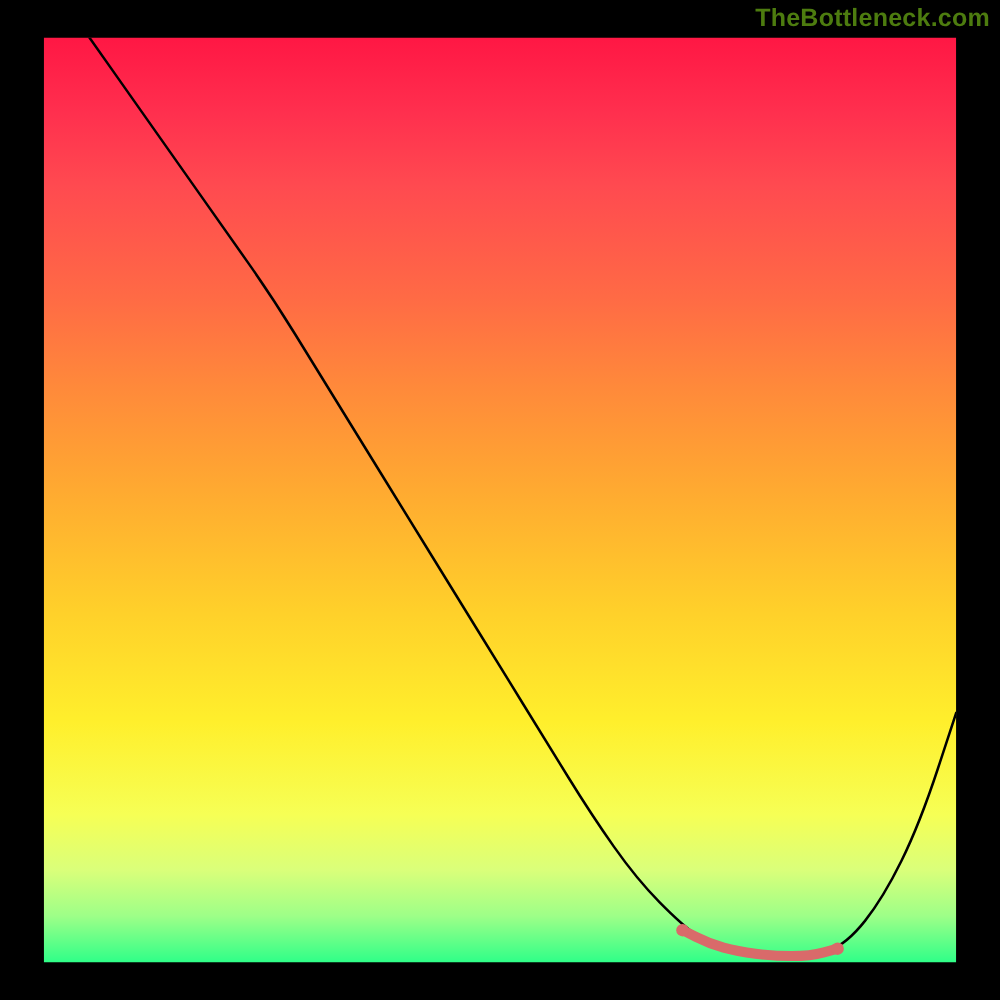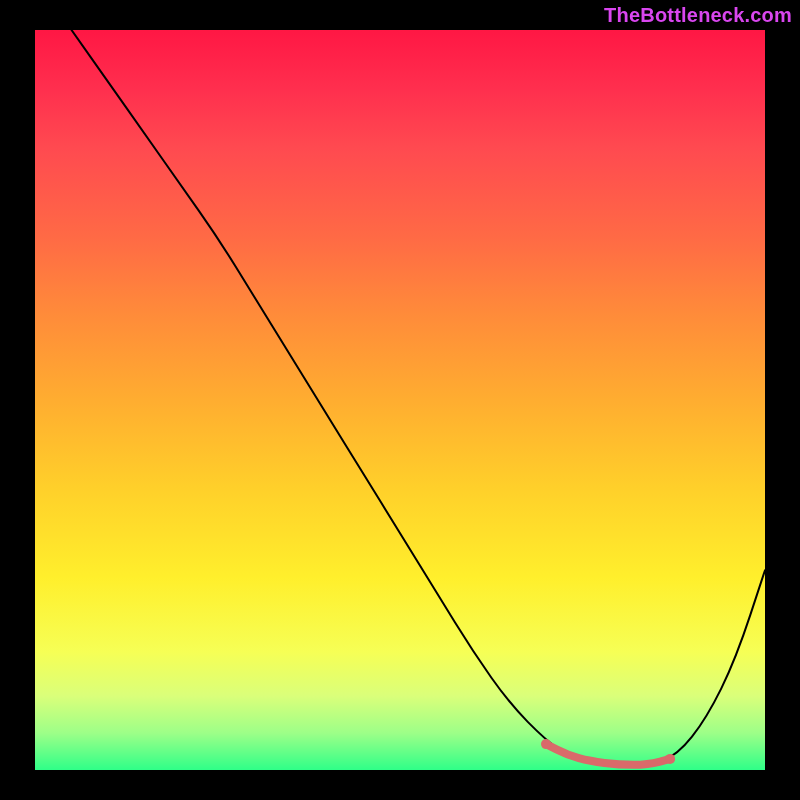--- a/index.html
+++ b/index.html
@@ -13,21 +13,21 @@
   }
   .container {
     position: relative;
     width: 800px;
     height: 800px;
   }
   .watermark {
     position: absolute;
     top: 4px;
     right: 8px;
-    color: #d946ef;
+    color: #4d7c0f;
     font-size: 20px;
     font-weight: 600;
     letter-spacing: 0.2px;
     z-index: 20;
   }
   .plot-area {
     position: absolute;
     left: 35px;
     top: 30px;
     width: 730px;

